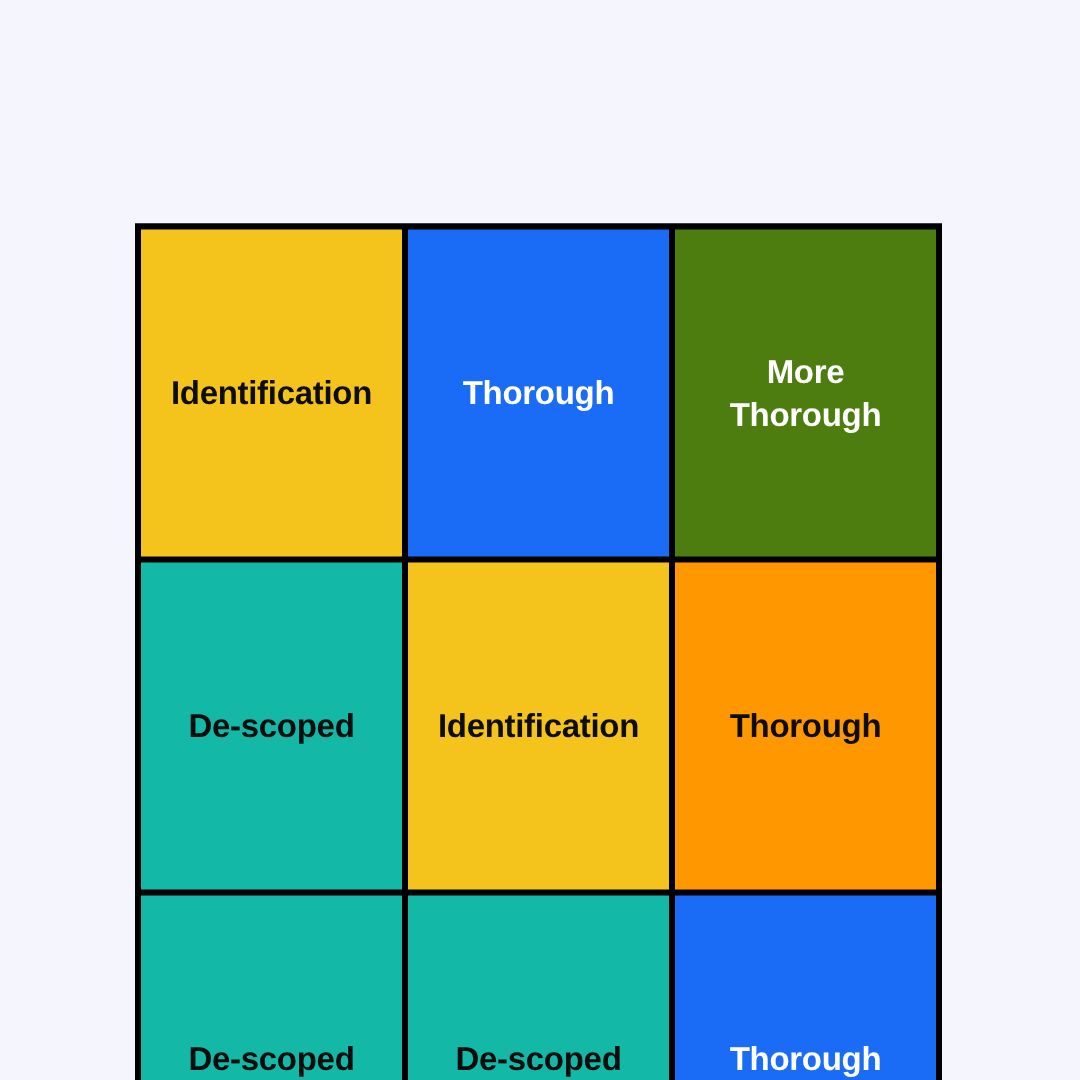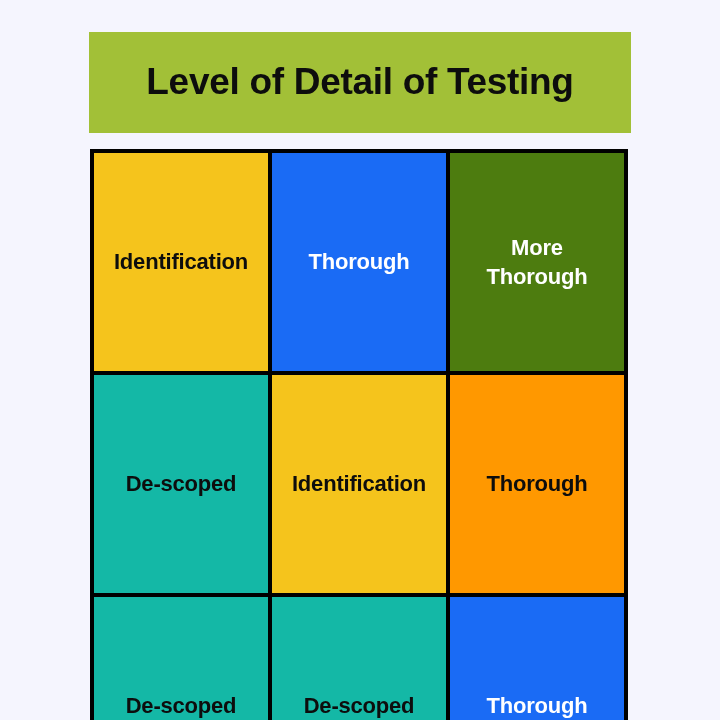--- a/index.html
+++ b/index.html
@@ -85,23 +85,20 @@
 
   
   .ink-black { color: #0d0d0d; }
   .ink-white { color: #ffffff; }
 </style>
 </head>
 <body>
 
 <div id="diagram-root">
 
-  <div id="title-banner">
-    <div id="title-text">Level of Detail of Testing</div>
-  </div>
 
   <div id="matrix-grid">
 
     <div class="matrix-cell fill-yellow">
       <span class="cell-label ink-black">Identification</span>
     </div>
 
     <div class="matrix-cell fill-blue">
       <span class="cell-label ink-white">Thorough</span>
     </div>

